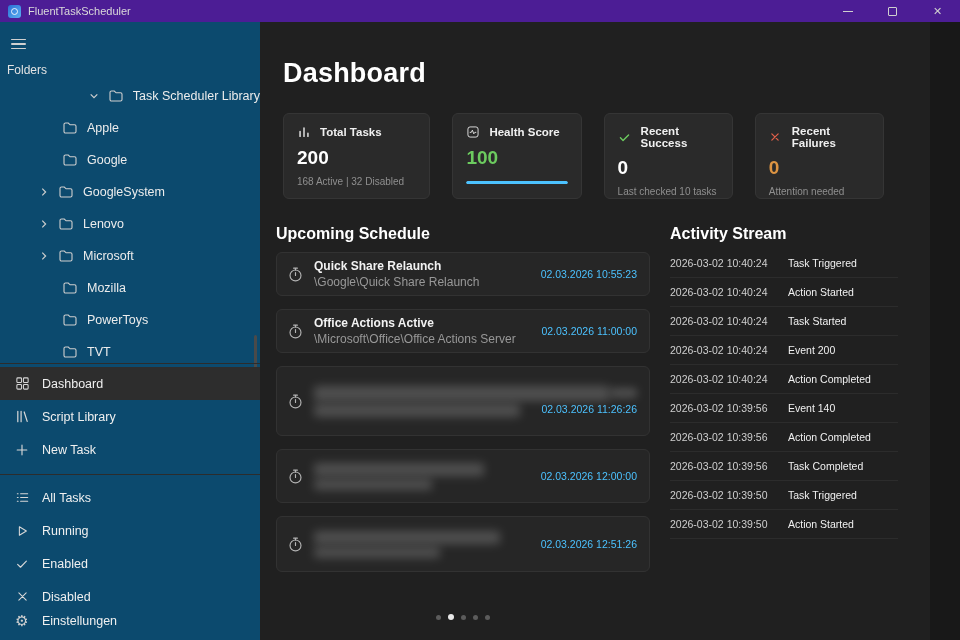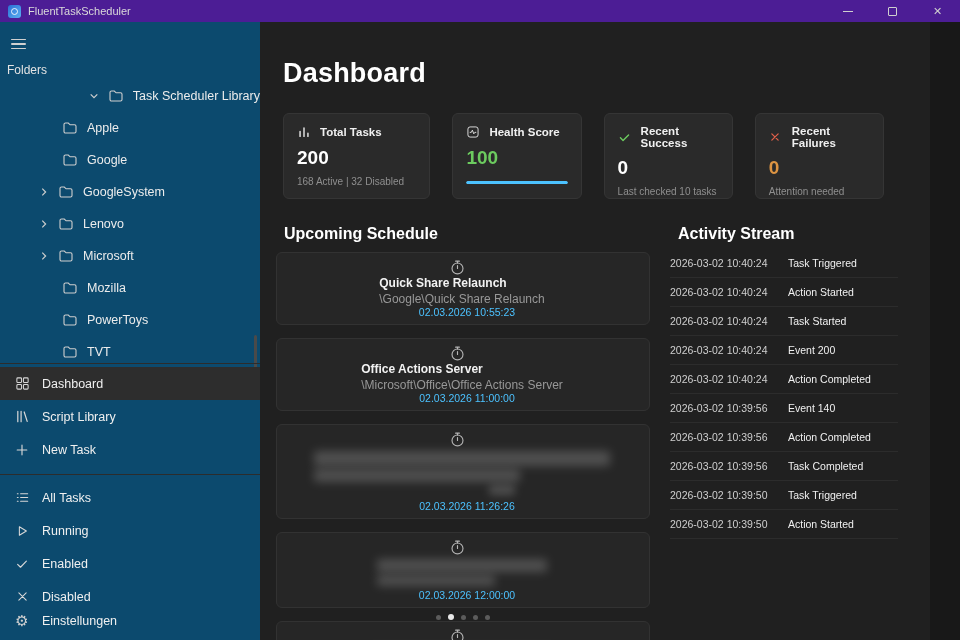--- a/index.html
+++ b/index.html
@@ -60,26 +60,26 @@
   .card:first-child { flex:1.18; }
   .card-head { display:flex; align-items:center; gap:8px; font-size:11.5px; font-weight:700; color:#f0f0f0; }
   .card-head .cico { width:15px; flex:0 0 auto; }
   .card-value { font-size:19px; font-weight:700; margin-top:8px; }
   .card-value.green { color:#6ccb5f; }
   .card-value.orange { color:#dd9442; }
   .card-sub { font-size:10px; color:#8f8f8f; margin-top:7px; }
   .progress { margin-top:12px; height:3px; background:#3a3a3a; border-radius:2px; overflow:hidden; }
   .progress-fill { height:100%; width:100%; background:#4cc2ff; border-radius:2px; }
 
-  .section-heading { font-size:16px; font-weight:700; color:#fff;margin-left:8px; }
+  .section-heading { font-size:16px; font-weight:700; color:#fff; }
 
   .sched-col { position:absolute; left:16px; top:203px; width:374px; }
   .sched-list { margin-top:9px; }
   .sched-item { display:flex; align-items:center; background:#262626; border:1px solid #323232;
-    border-radius:6px; padding:6px 12px 6px 10px; margin-bottom:13px; min-height:44px;flex-direction:column; }
+    border-radius:6px; padding:6px 12px 6px 10px; margin-bottom:13px; min-height:44px; }
   .sched-item.h70 { min-height:70px; } .sched-item.h54 { min-height:54px; } .sched-item.h56 { min-height:56px; }
   .clock { width:17px; height:17px; margin-right:10px; flex:0 0 auto; }
   .sched-text { flex:1; min-width:0; }
   .sched-name { font-size:12px; font-weight:700; color:#f2f2f2; white-space:nowrap; overflow:hidden; }
   .sched-path { font-size:12px; color:#989898; margin-top:2px; white-space:nowrap; overflow:hidden; }
   .time-wrap { display:flex; flex-direction:column; align-items:flex-end; gap:5px; margin-left:10px; }
   .sched-time { font-size:10.5px; color:#4cc2ff; white-space:nowrap; }
   .blur-bar { background:#7a7a7a; border-radius:3px; filter:blur(5px); opacity:.5; margin:3px 0; }
   .bb1 { width:296px; height:15px; } .bb2 { width:206px; height:13px; }
   .bb3 { width:170px; height:13px; } .bb4 { width:118px; height:11px; }
@@ -397,21 +397,21 @@
       </div>
 
       <div class="sched-item">
         <span class="clock">
           <svg width="17" height="17" viewBox="0 0 18 18">
               <circle cx="9" cy="10" r="5.8" fill="none" stroke="#b5b5b5" stroke-width="1.2"></circle>
               <path d="M9 10V7M7 2.3h4M9 2.3v2" fill="none" stroke="#b5b5b5" stroke-width="1.2" stroke-linecap="round"></path>
             </svg>
         </span>
         <span class="sched-text">
-          <div class="sched-name">Office Actions Server</div>
+          <div class="sched-name">Office Actions Active</div>
           <div class="sched-path">\Microsoft\Office\Office Actions Server</div>
         </span>
         <span class="time-wrap">
             <span class="sched-time">02.03.2026 11:00:00</span>
           </span>
       </div>
 
       <div class="sched-item h70">
         <span class="clock">
           <svg width="17" height="17" viewBox="0 0 18 18">

